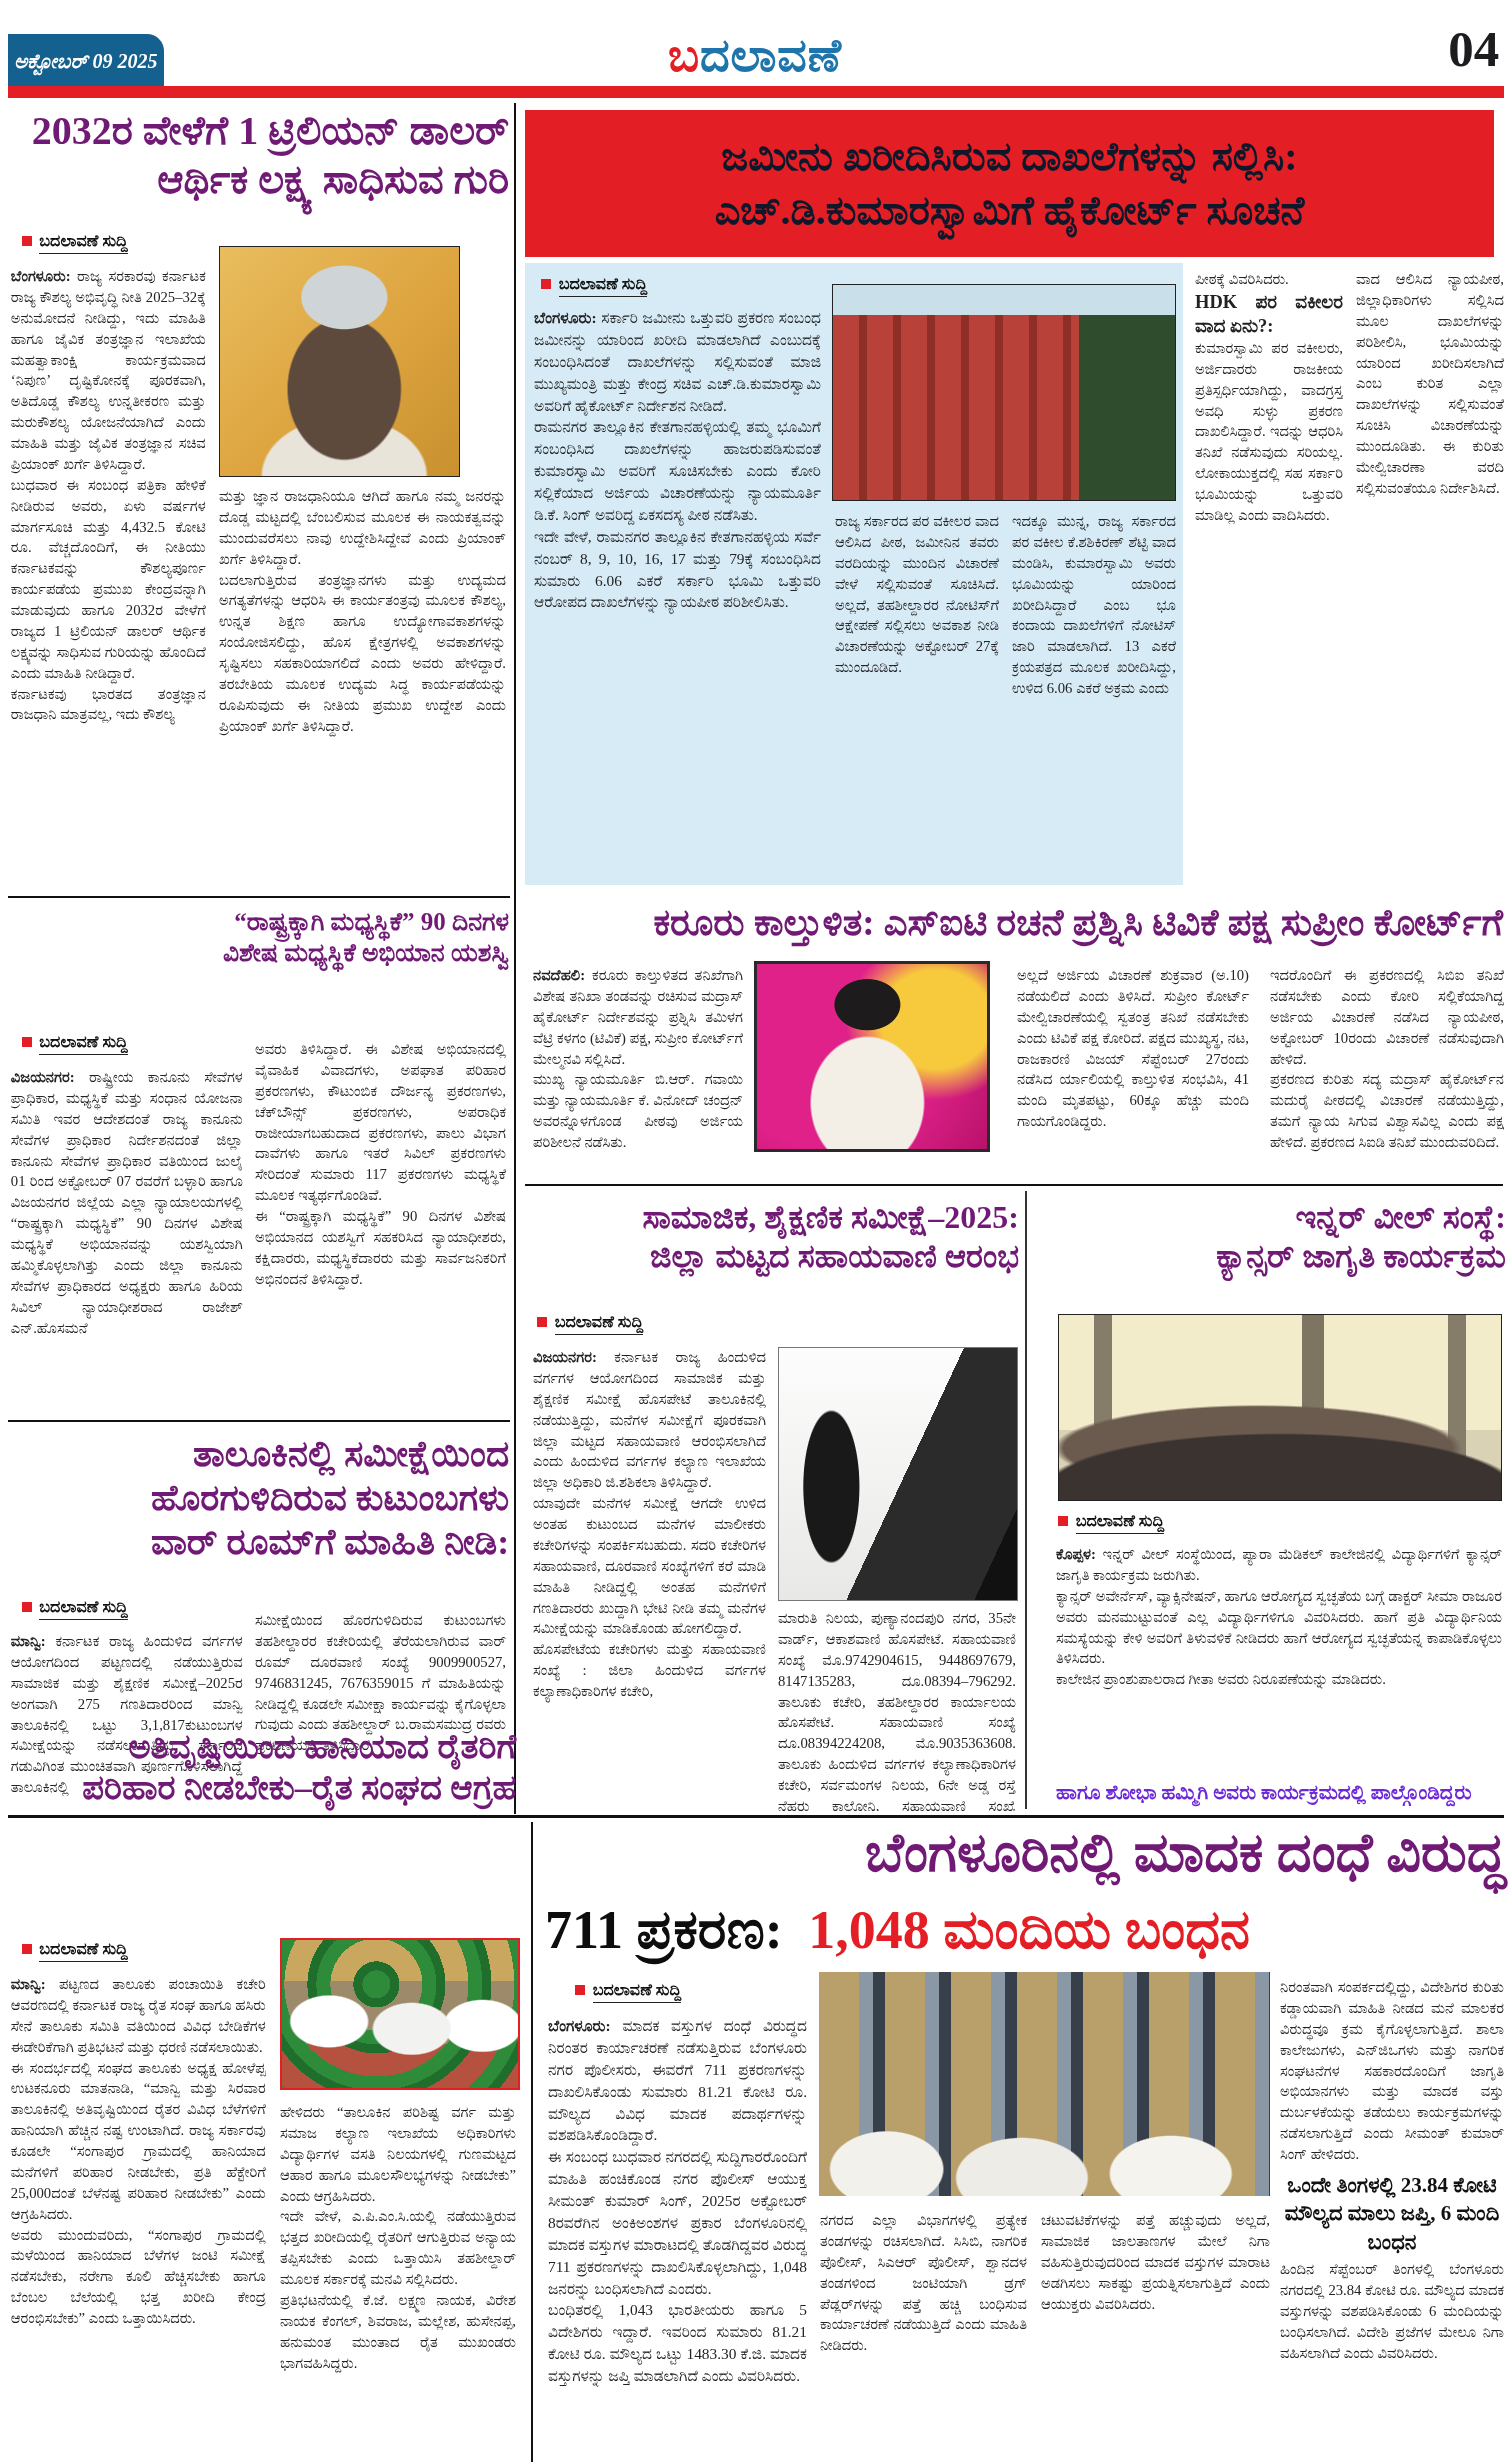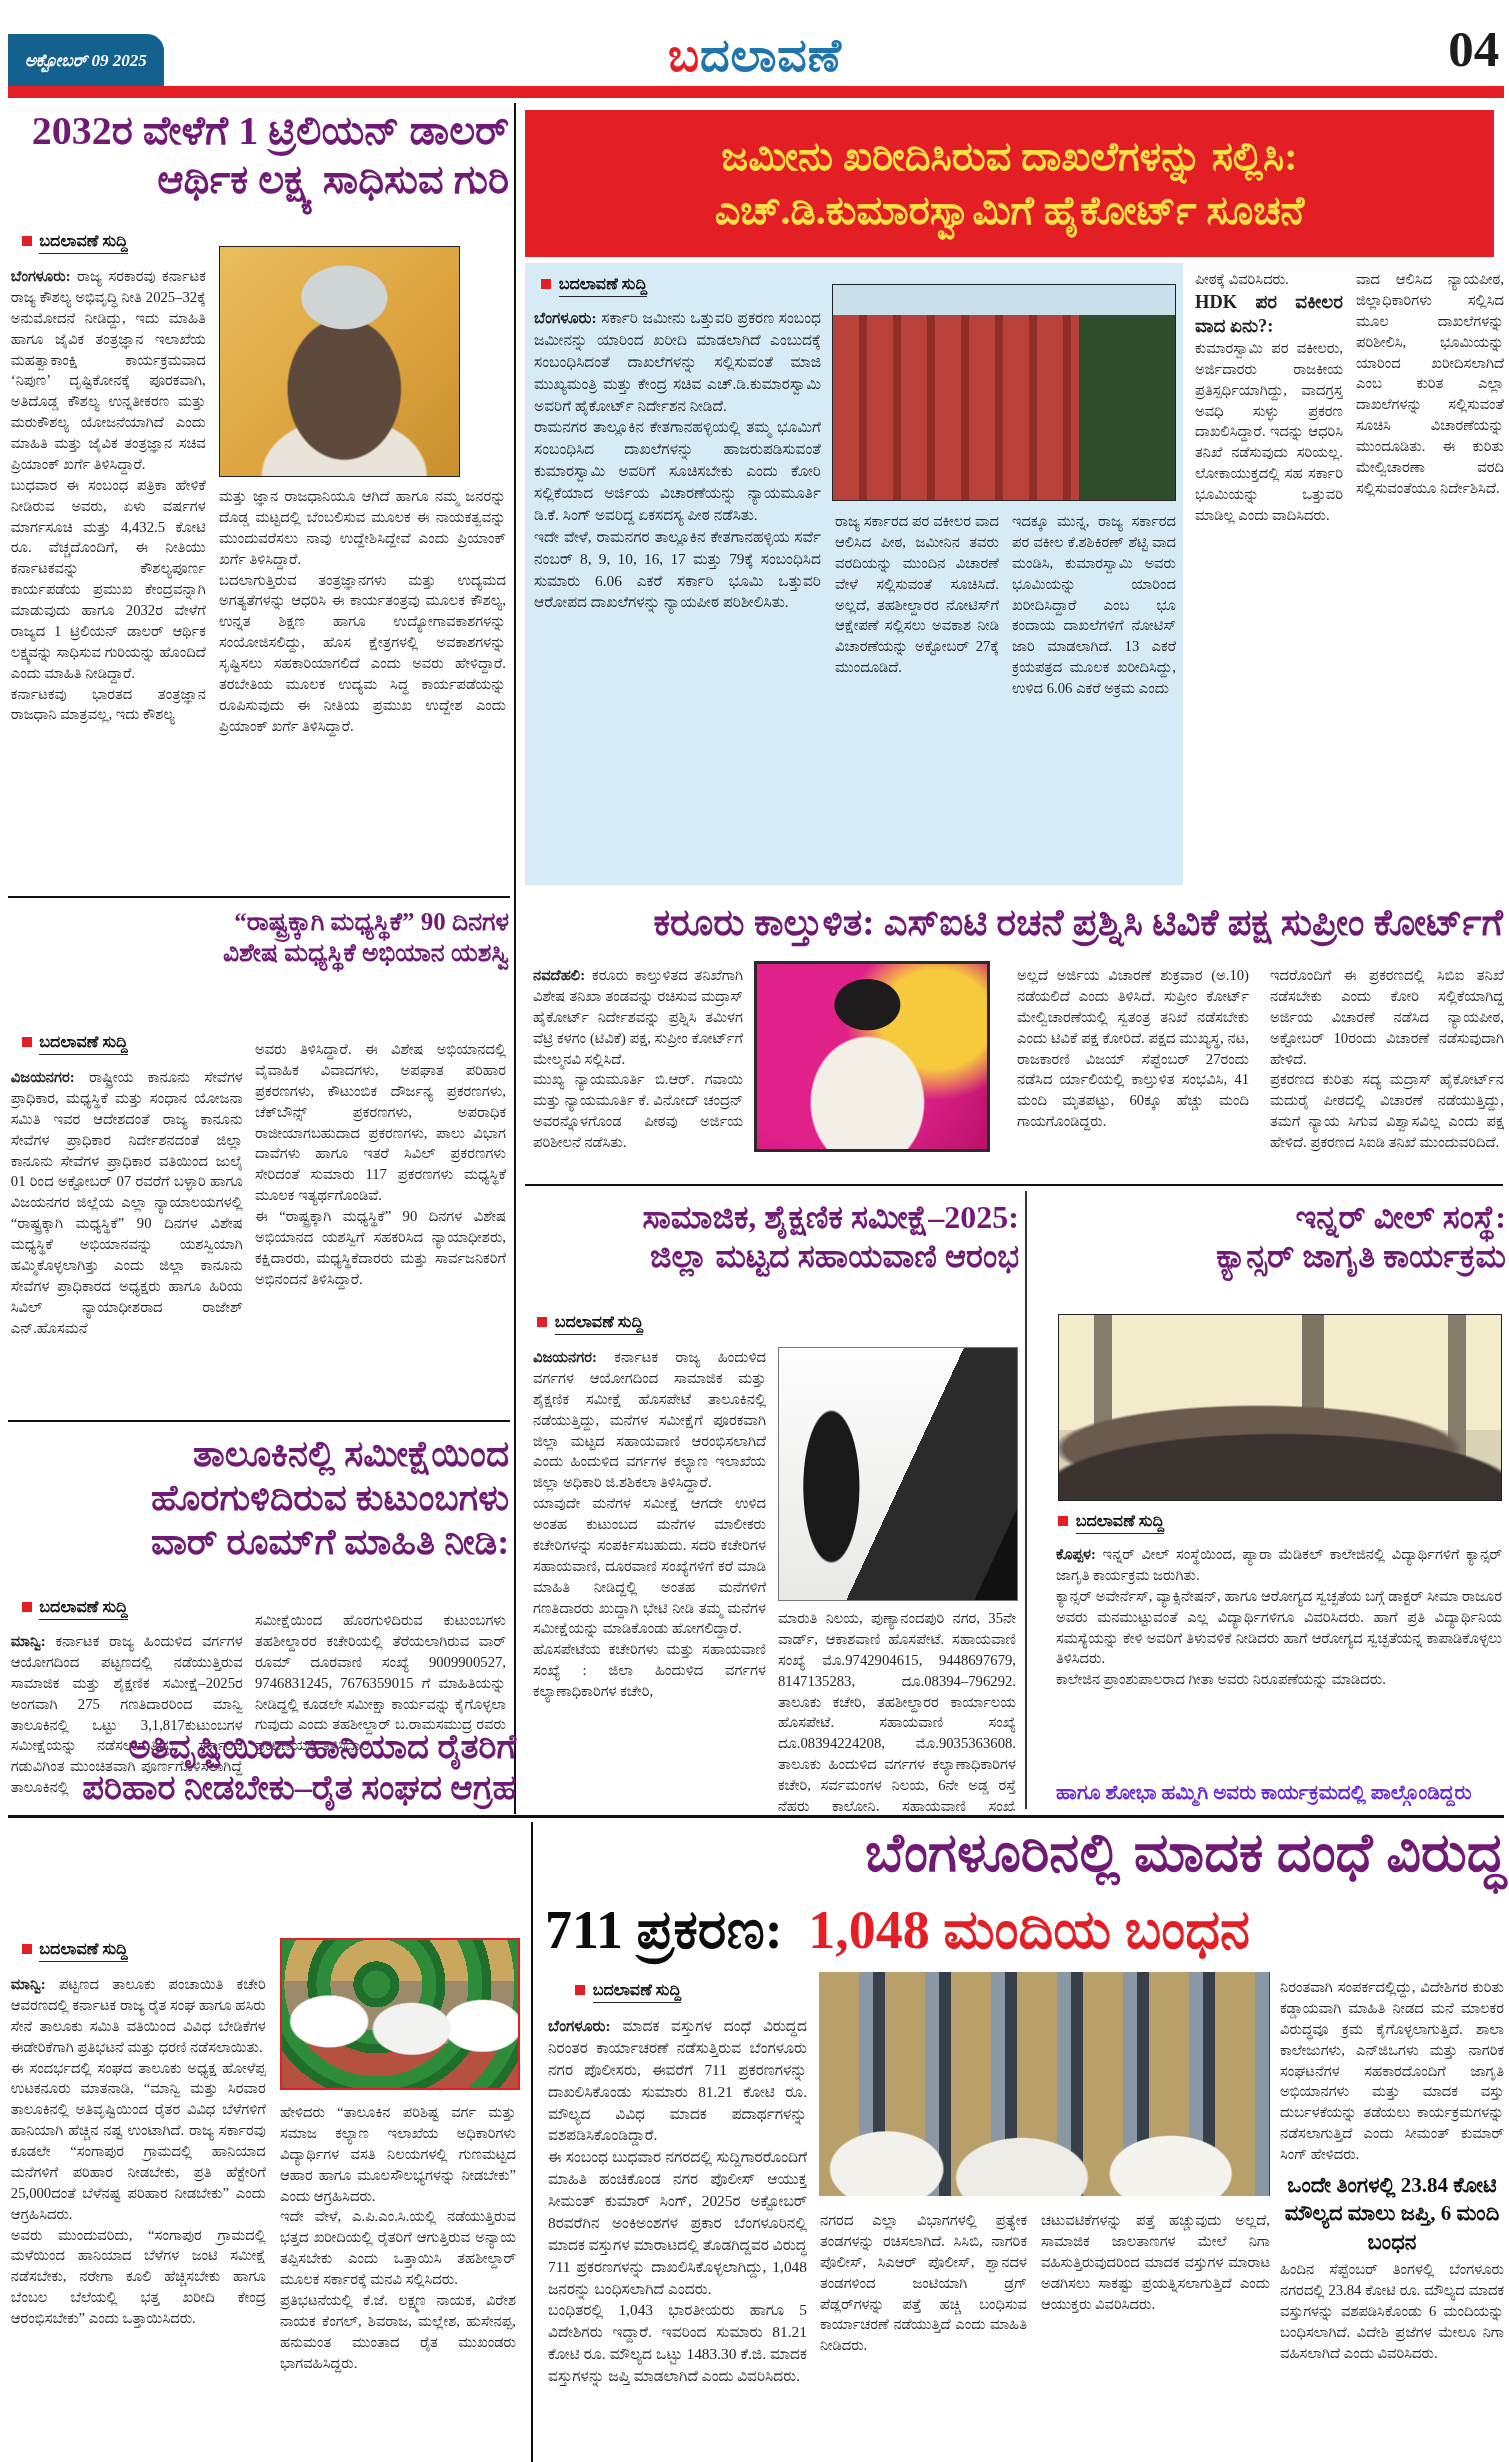--- a/index.html
+++ b/index.html
@@ -1,31 +1,31 @@
 <!DOCTYPE html>
 <html style="font-size:12.4px"><head>
 <meta charset="utf-8">
 <style>
   html,body{margin:0;padding:0;background:#e9e7e2;}
   #page{position:relative;width:1510px;height:2462px;background:#ffffff;overflow:hidden;
         font-family:"Liberation Serif","DejaVu Serif",serif;color:#1c1c1c;}
   .abs{position:absolute;}
   
-  .date-box{background:#14608f;color:#fff;font-weight:bold;font-size:17px;display:flex;
+  .date-box{background:#14608f;color:#fff;font-weight:bold;font-size:20px;display:flex;
             align-items:center;justify-content:center;border-radius:0 17px 0 0;font-style:italic;}
   .masthead{text-align:center;font-size:46px;font-weight:bold;letter-spacing:0.8px;color:#1f74ab;}
   .masthead .first{color:#e31e24;}
   .pageno{font-size:51px;font-weight:bold;color:#1d1d1f;}
   .red-bar{background:#e31e24;}
   
   .h-rule{background:#111;}
   .v-rule{background:#111;}
   
   .headline{font-weight:bold;color:#701a75;text-align:right;line-height:1.22;}
-  .banner{background:#e31e24;color:#fde047;font-weight:bold;text-align:center;
+  .banner{background:#e31e24;color:#0f172a;font-weight:bold;text-align:center;
           display:flex;flex-direction:column;justify-content:center;gap:6.2px;}
   
   .byline{font-weight:bold;font-size:16px;color:#111;}
   .byline .sq{display:inline-block;width:10px;height:10px;background:#e31e24;margin-right:7.7px;}
   .byline .lbl{display:inline-block;border-bottom:1.5px solid #222;padding-bottom:3.1px;}
   
   .body-text{font-size:14.7px;line-height:1.42;text-align:justify;white-space:pre-line;
              overflow:hidden;color:#222;}
   .body-text b{font-weight:bold;}
   .dateline{font-weight:bold;}

